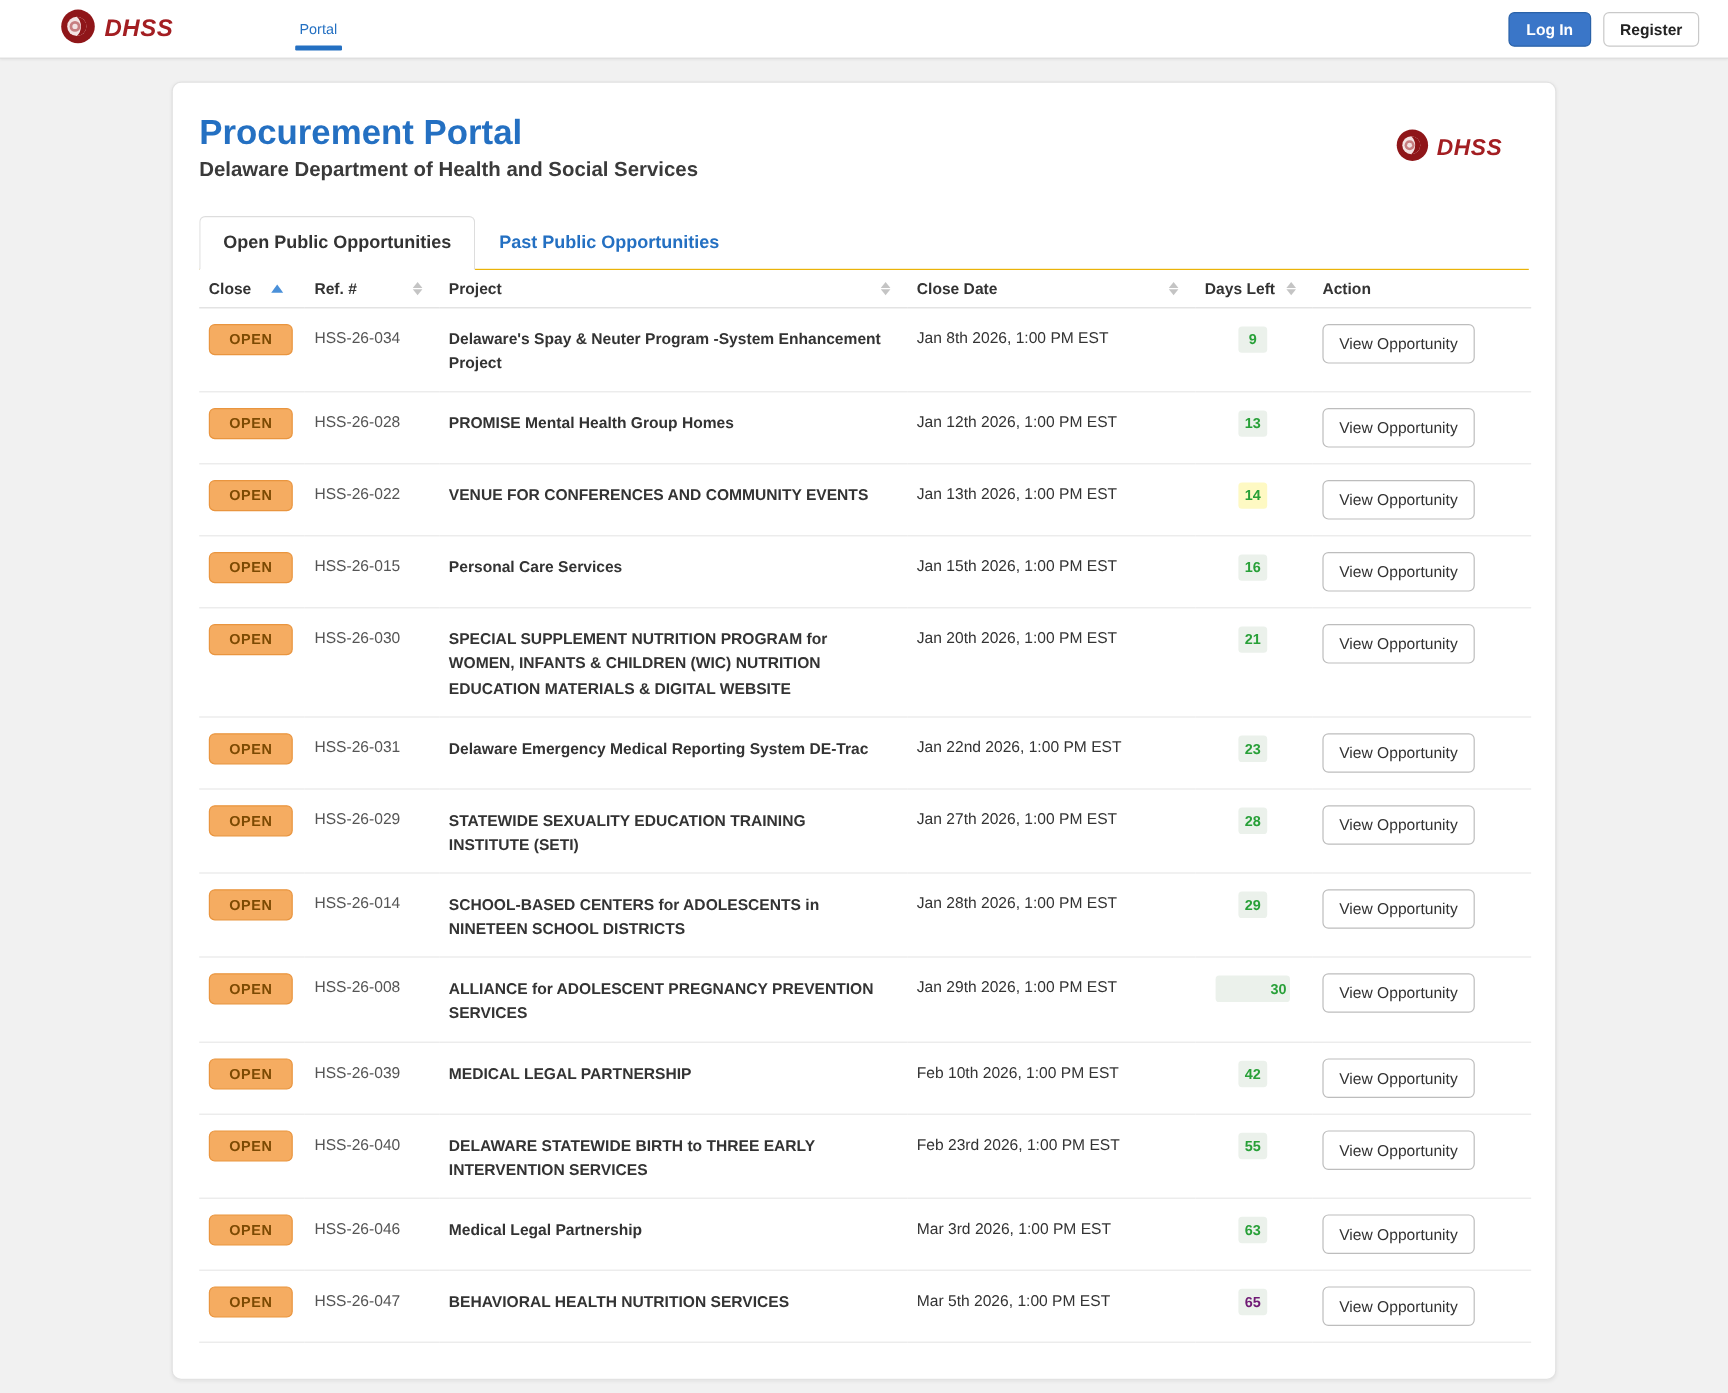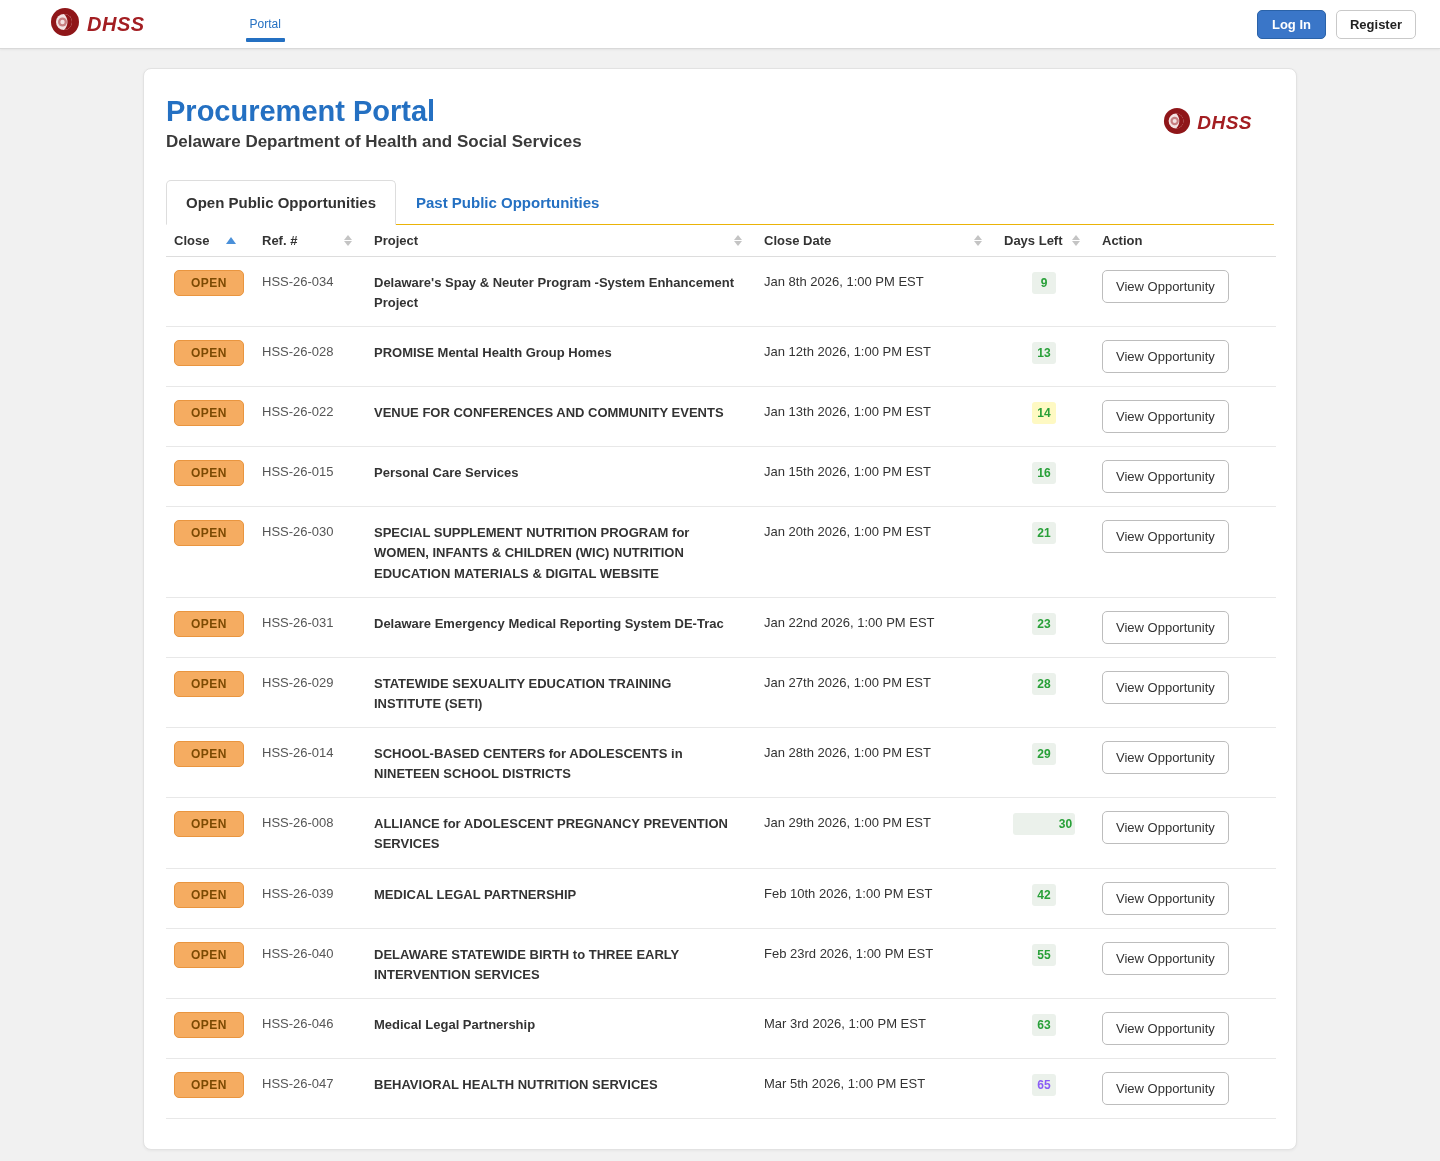--- a/index.html
+++ b/index.html
@@ -485,21 +485,21 @@
   </tr>
 
   <tr>
     <td>
       <span class="status-badge" style="background: rgb(245, 172, 97); border: 1px solid rgb(233, 149, 63); color: rgb(124, 74, 3);">OPEN</span>
     </td>
     <td class="ref-cell">HSS-26-047</td>
     <td class="project-cell">BEHAVIORAL HEALTH NUTRITION SERVICES</td>
     <td class="close-cell">Mar 5th 2026, 1:00 PM EST</td>
     <td class="days-cell">
-      <span class="days-badge" style="background: rgb(235, 241, 235); color: #8b5cf6;">65</span>
+      <span class="days-badge" style="background: rgb(235, 241, 235); color: #701a75;">65</span>
     </td>
     <td>
       <button class="view-btn">View Opportunity</button>
     </td>
   </tr>
 
 </tbody>
     </table>
 
   </div>

